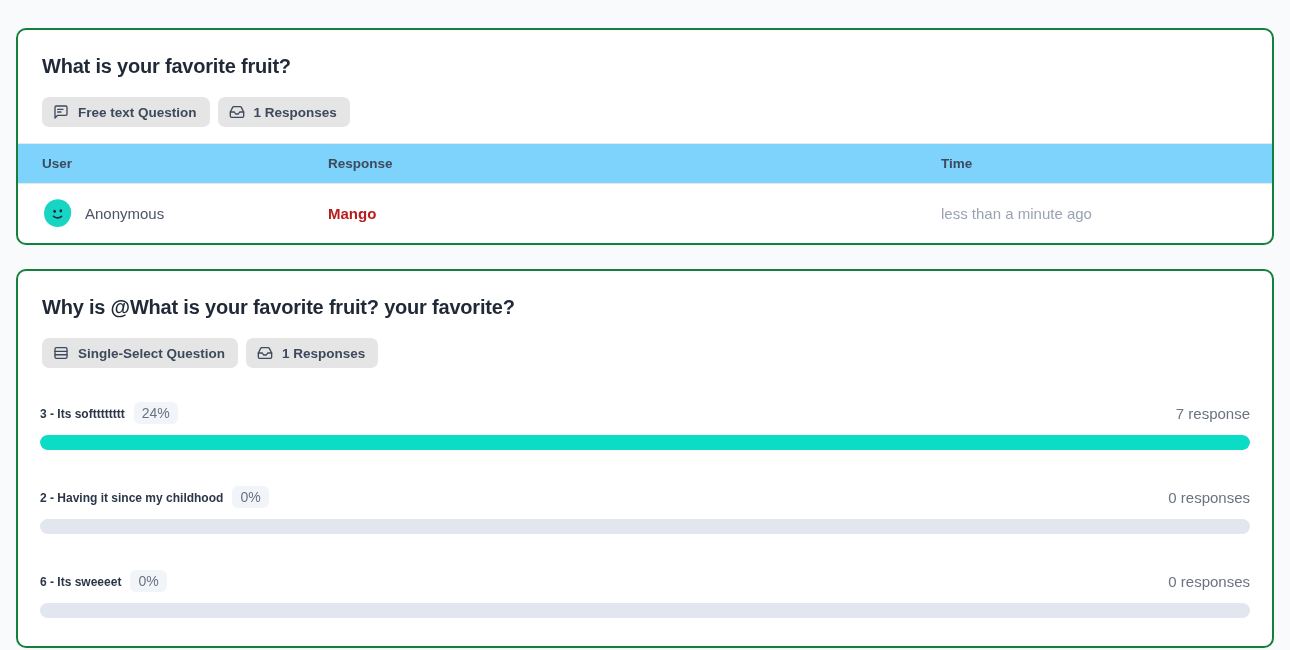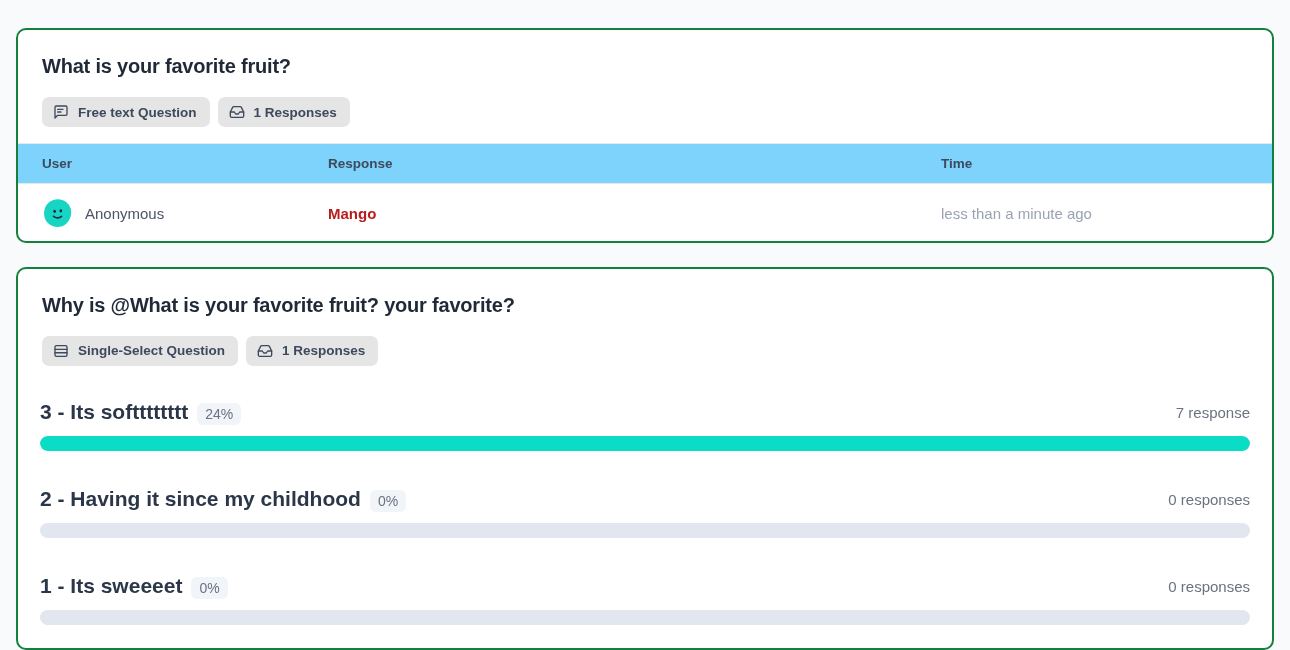--- a/index.html
+++ b/index.html
@@ -70,21 +70,21 @@
 
   
   .poll { padding: 10px 22px 28px 22px; }
   .poll-row { padding-top: 8px; }
   .poll-row + .poll-row { margin-top: 28px; }
   .poll-top {
     display: flex; align-items: center; justify-content: space-between;
     margin-bottom: 11px;
   }
   .poll-left { display: flex; align-items: baseline; gap: 9px; }
-  .opt-label { font-size: 21px; font-weight: 700; color: #2B3648; }
+  .opt-label { font-size: 12px; font-weight: 700; color: #2B3648; }
   .opt-pct {
     font-size: 14px; color: #6B7280; font-weight: 400;
     background: #F1F4F9; border-radius: 6px;
     padding: 3px 8px;
   }
   .opt-count { font-size: 15px; color: #6B7280; }
   .bar-track {
     height: 15px; border-radius: 999px;
     background: #E2E6EF; overflow: hidden;
   }
@@ -211,21 +211,21 @@
           <span class="opt-count">0 responses</span>
         </div>
         <div class="bar-track">
           <div class="bar-fill" style="width: 0%;"></div>
         </div>
       </div>
 
       <div class="poll-row">
         <div class="poll-top">
           <div class="poll-left">
-            <span class="opt-label">1 - Its sweeeet</span>
+            <span class="opt-label">6 - Its sweeeet</span>
             <span class="opt-pct">0%</span>
           </div>
           <span class="opt-count">0 responses</span>
         </div>
         <div class="bar-track">
           <div class="bar-fill" style="width: 0%;"></div>
         </div>
       </div>
 
     </div>

